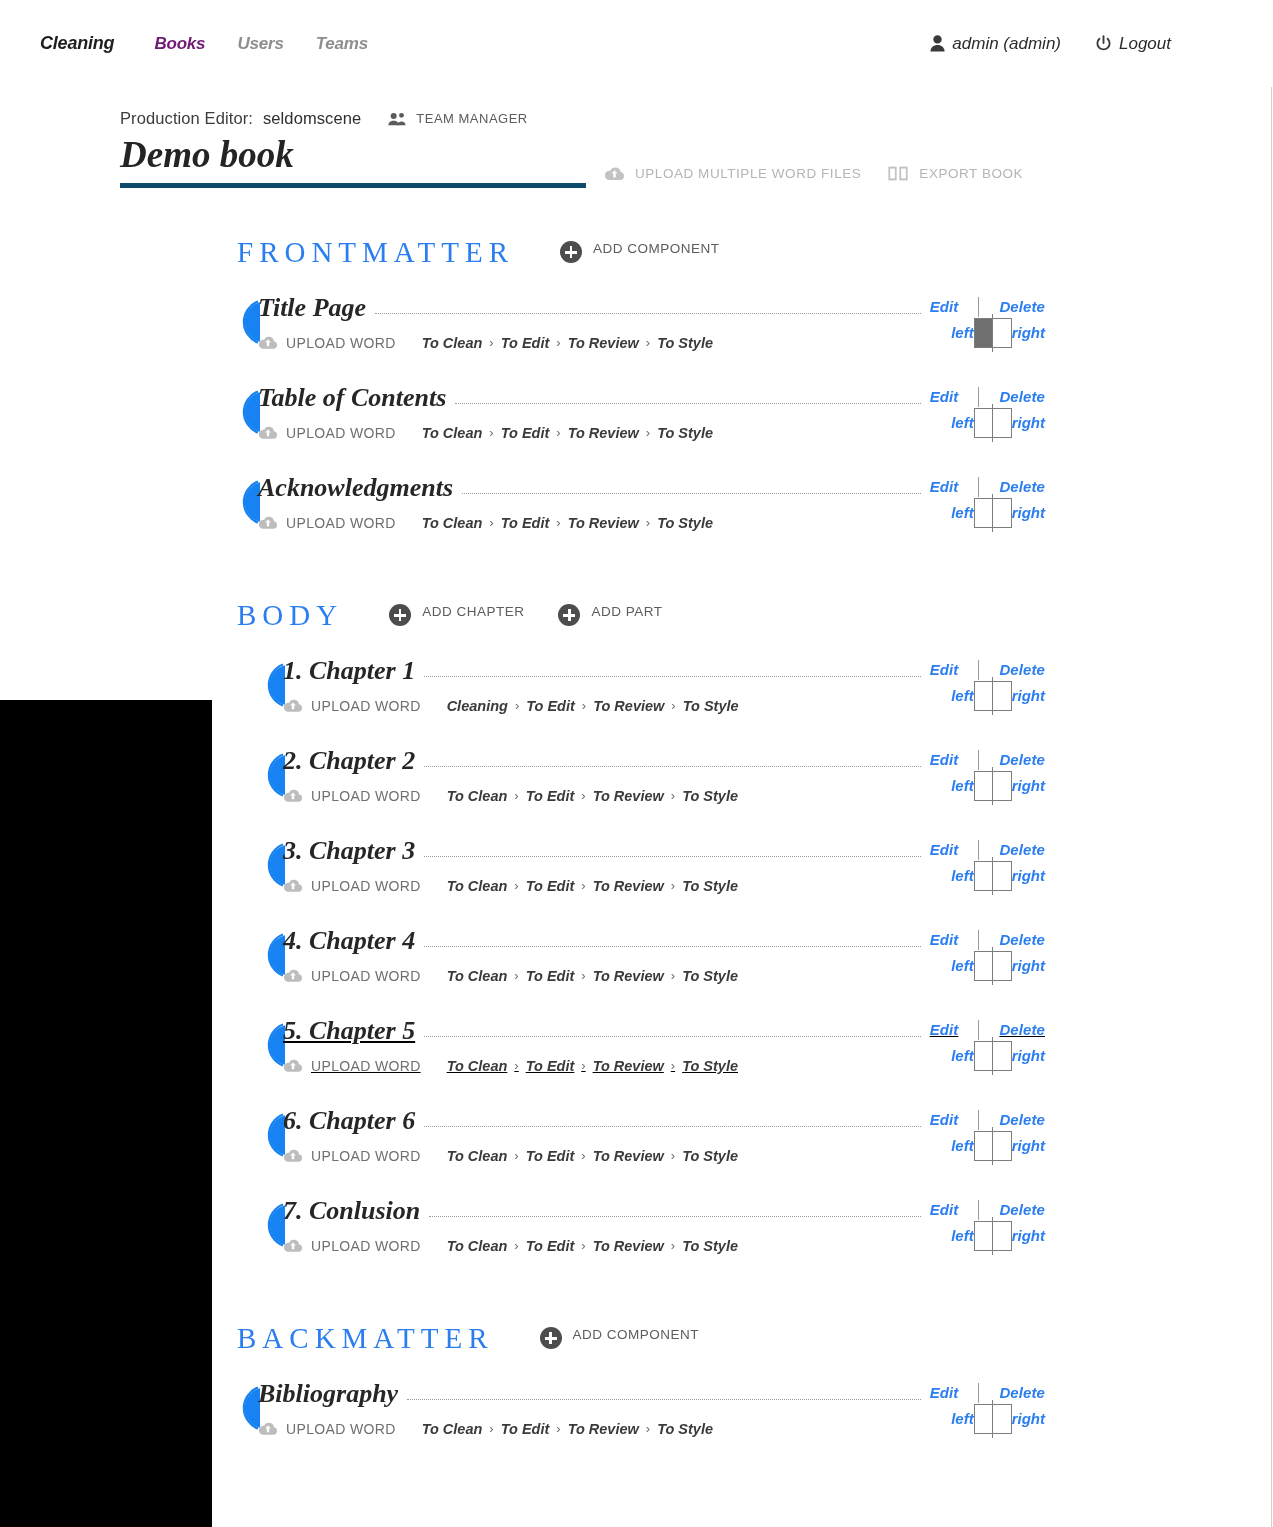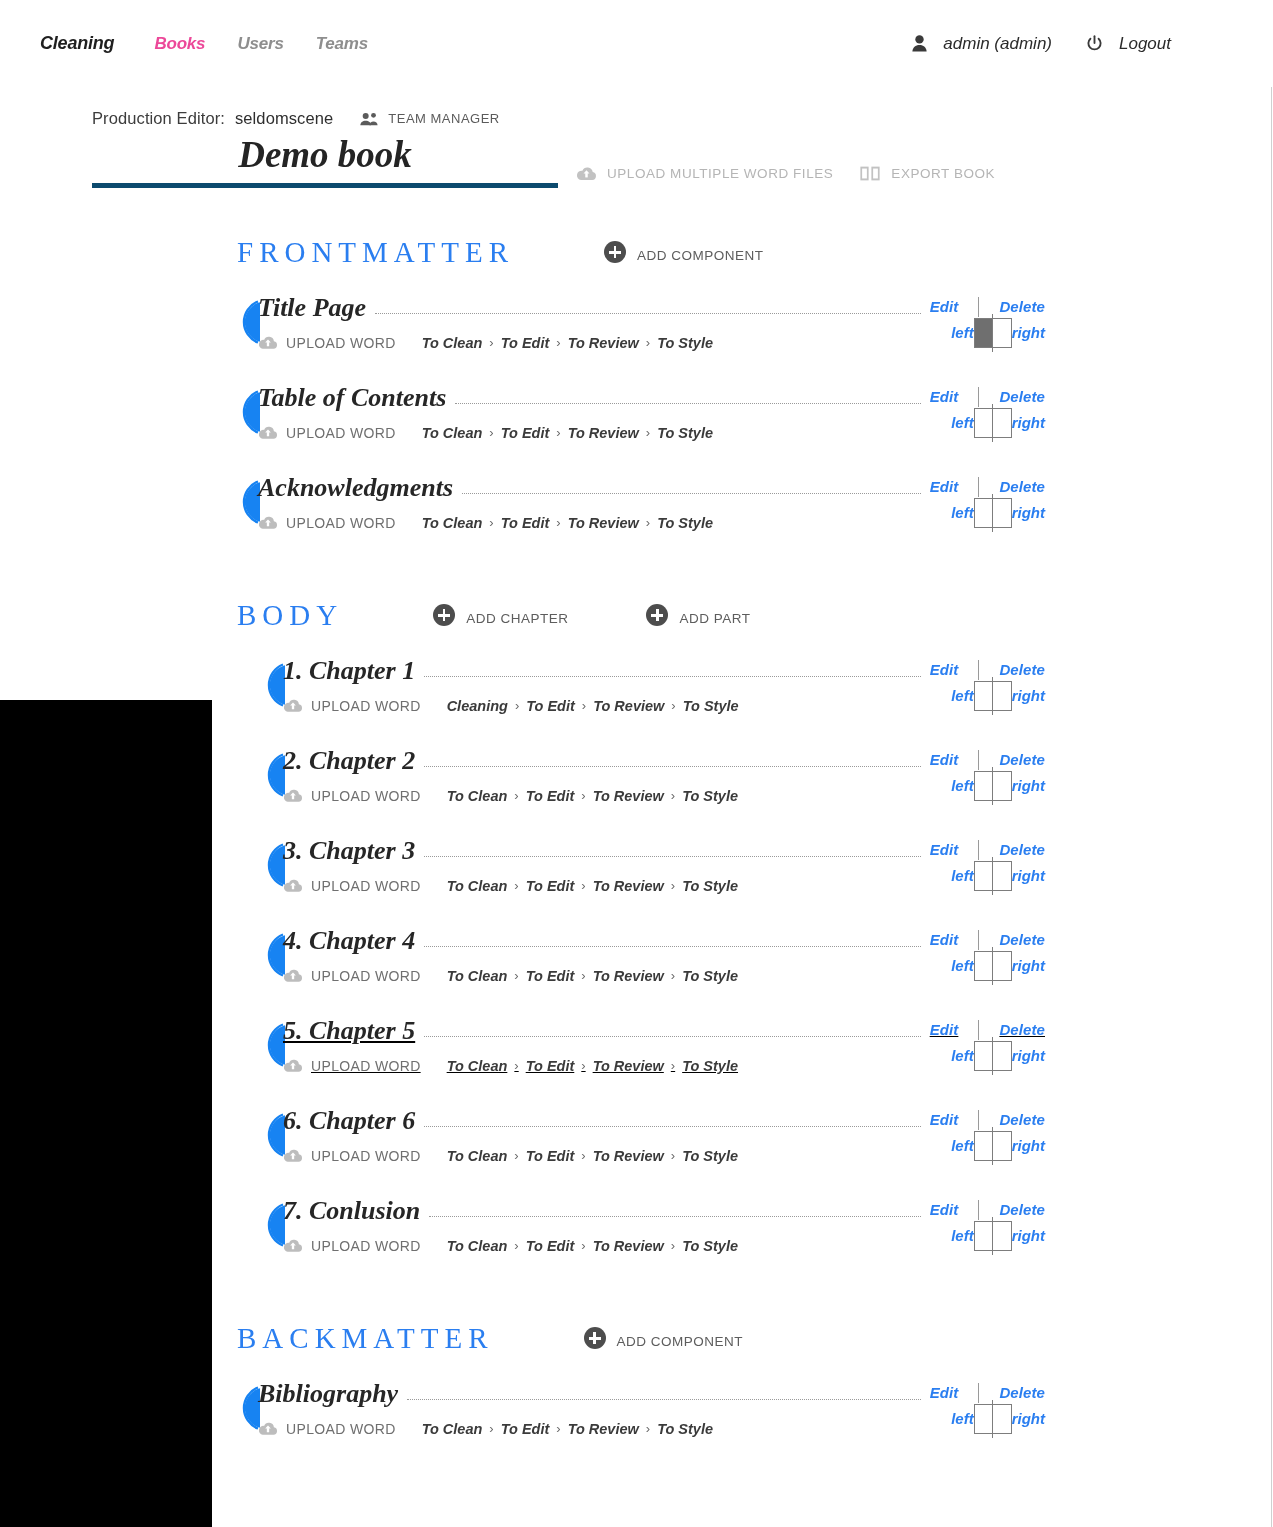--- a/index.html
+++ b/index.html
@@ -22,47 +22,47 @@
   .brand {
     font-family:"Liberation Sans", sans-serif;
     font-style:italic; font-weight:bold; font-size:18px;
     color:#1f1f1f; letter-spacing:-0.2px; margin-right:40px;
   }
   .nav-item {
     font-style:italic; font-weight:bold; font-size:17px;
     color:#8e8e8e; margin-right:32px; cursor:pointer;
     letter-spacing:-0.2px;
   }
-  .nav-item.active { color:#ec4899; }
+  .nav-item.active { color:#701a75; }
   .nav-right {
     margin-left:auto; display:flex; align-items:center; gap:34px;
     padding-right:62px;
   }
   .nav-user, .nav-logout {
-    display:flex; align-items:center; gap:16px;
+    display:flex; align-items:center; gap:7px;
     font-style:italic; font-size:17px; color:#2b2b2b; cursor:pointer;
   }
   .ic { display:inline-block; line-height:0; }
 
   
   .right-rule {
     position:absolute; left:1271px; top:87px; width:1px; height:1440px;
     background:#d0d0d0;
   }
 
   
   .black-block {
     position:absolute; left:0px; top:700px; width:212px; height:827px;
     background:#000000; z-index:50;
   }
 
   
   .page { position:relative; width:1273px; }
 
-  .bookmeta { padding-left:92px; padding-top:22px;text-align:center; }
+  .bookmeta { padding-left:120px; padding-top:22px; }
   .byline {
     display:flex; align-items:center;
     font-size:16.5px; color:#3c3c3c; letter-spacing:0.1px;
   }
   .byline .role { margin-right:10px; }
   .byline .who { font-weight:normal; color:#2f2f2f; }
   .team-tag {
     display:flex; align-items:center; gap:9px;
     margin-left:26px; color:#5b5b5b;
     font-size:13px; letter-spacing:0.5px;
@@ -89,22 +89,22 @@
   .division-head {
     display:flex; align-items:center; padding-left:237px;
   }
   .division-title {
     font-family:"Liberation Serif", serif;
     font-size:29px; color:#2a7ef0; letter-spacing:6px;
     font-weight:normal;
   }
   .div-actions { display:flex; align-items:center; gap:34px; margin-left:46px; }
   .div-action {
-    display:flex; align-items:flex-end; gap:11px;
-    color:#5d5d5d; font-size:13.5px; letter-spacing:0.5px; cursor:pointer;margin-left:44px;
+    display:flex; align-items:flex-start; gap:11px;
+    color:#5d5d5d; font-size:13.5px; letter-spacing:0.5px; cursor:pointer;
   }
   .plus-circle {
     width:22px; height:22px; border-radius:50%; background:#4d4d4d;
     position:relative; flex:none;
   }
   .plus-circle:before, .plus-circle:after {
     content:""; position:absolute; background:#fff;
   }
   .plus-circle:before { left:5px; top:10px; width:12px; height:2.5px; }
   .plus-circle:after  { top:5px; left:9.75px; height:12px; width:2.5px; }

